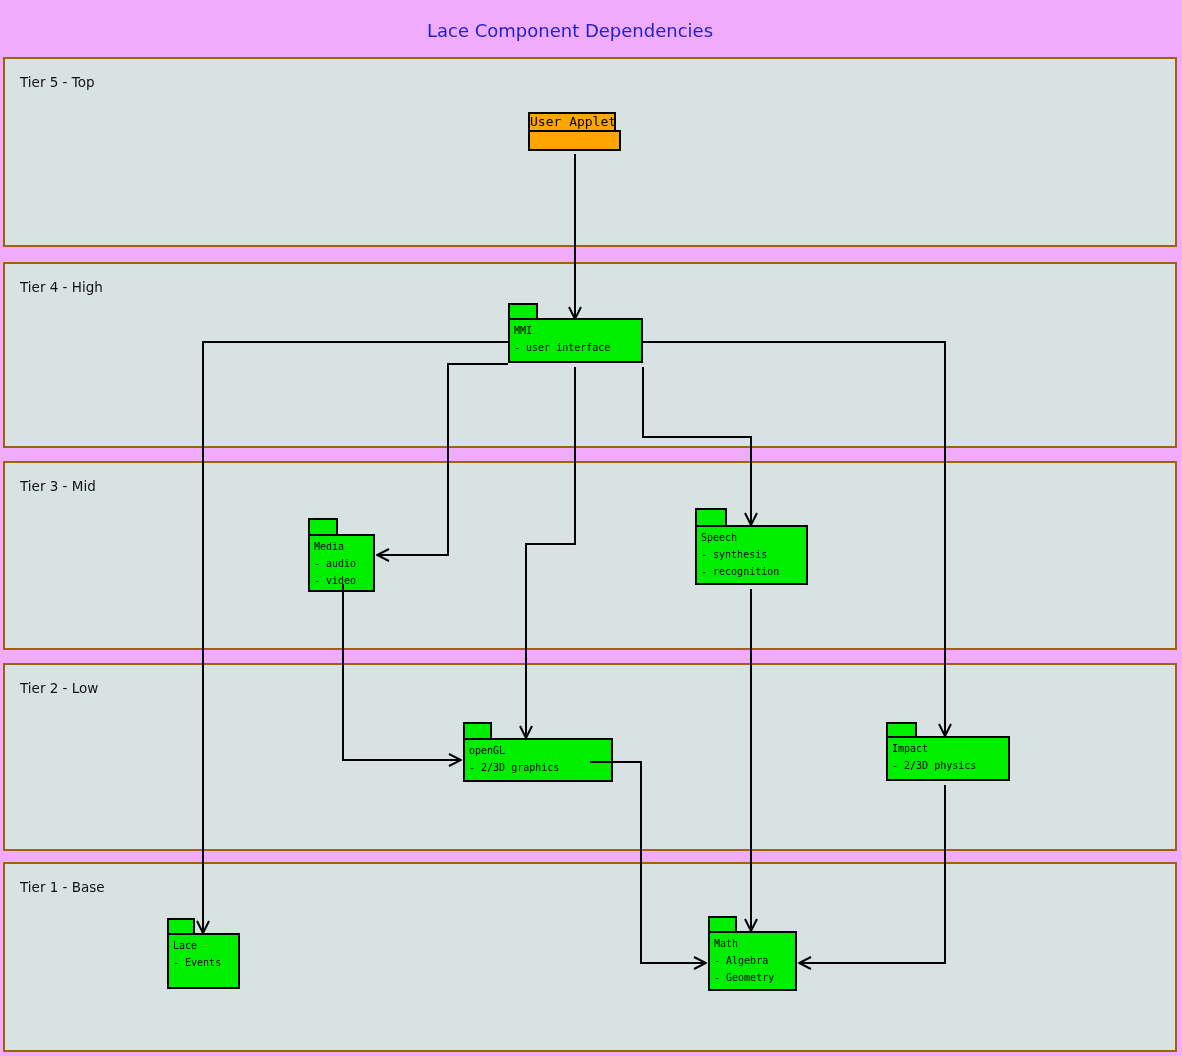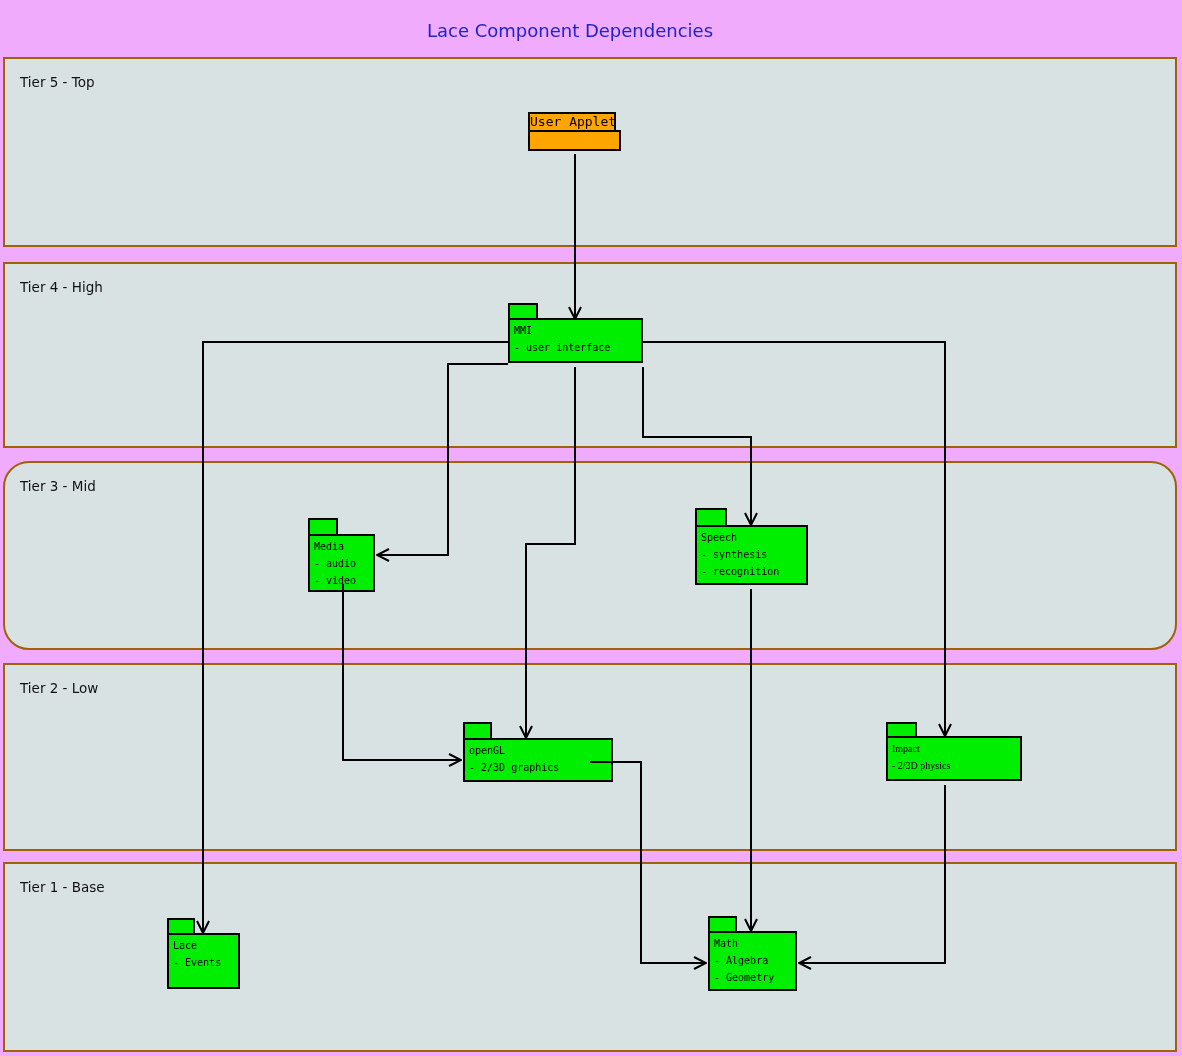--- a/index.html
+++ b/index.html
@@ -80,21 +80,21 @@
 
   <div class="diagram-title">Lace Component Dependencies</div>
 
   <div class="tier" style="top:57px;height:190px;">
     <div class="tier-label">Tier 5 - Top</div>
     <div class="note">(Arrows indicate the direction of the dependency)</div>
   </div>
   <div class="tier" style="top:262px;height:186px;">
     <div class="tier-label">Tier 4 - High</div>
   </div>
-  <div class="tier" style="top:461px;height:189px;border-radius:26px;">
+  <div class="tier" style="top:461px;height:189px;">
     <div class="tier-label">Tier 3 - Mid</div>
   </div>
   <div class="tier" style="top:663px;height:188px;padding-left:16px;">
     <div class="tier-label">Tier 2 - Low</div>
   </div>
   <div class="tier" style="top:862px;height:190px;">
     <div class="tier-label">Tier 1 - Base</div>
   </div>
 
   <svg class="connector-layer" width="1182" height="1056" viewBox="0 0 1182 1056" xmlns="http://www.w3.org/2000/svg">
@@ -151,21 +151,21 @@
   <div class="pkg" style="left:463px;top:722px;">
     <div class="tab" style="width:29px;height:18px;"></div>
     <div class="body" style="width:150px;height:44px;">
       <div>openGL</div>
       <div>- 2/3D graphics</div>
     </div>
   </div>
 
   <div class="pkg" style="left:886px;top:722px;">
     <div class="tab" style="width:31px;height:16px;"></div>
-    <div class="body" style="width:136px;height:45px;font-family:Liberation Serif, serif;">
+    <div class="body" style="width:124px;height:45px;">
       <div>Impact</div>
       <div>- 2/3D physics</div>
     </div>
   </div>
 
   <div class="pkg" style="left:167px;top:918px;">
     <div class="tab" style="width:28px;height:17px;"></div>
     <div class="body" style="width:73px;height:56px;">
       <div>Lace</div>
       <div>- Events</div>

